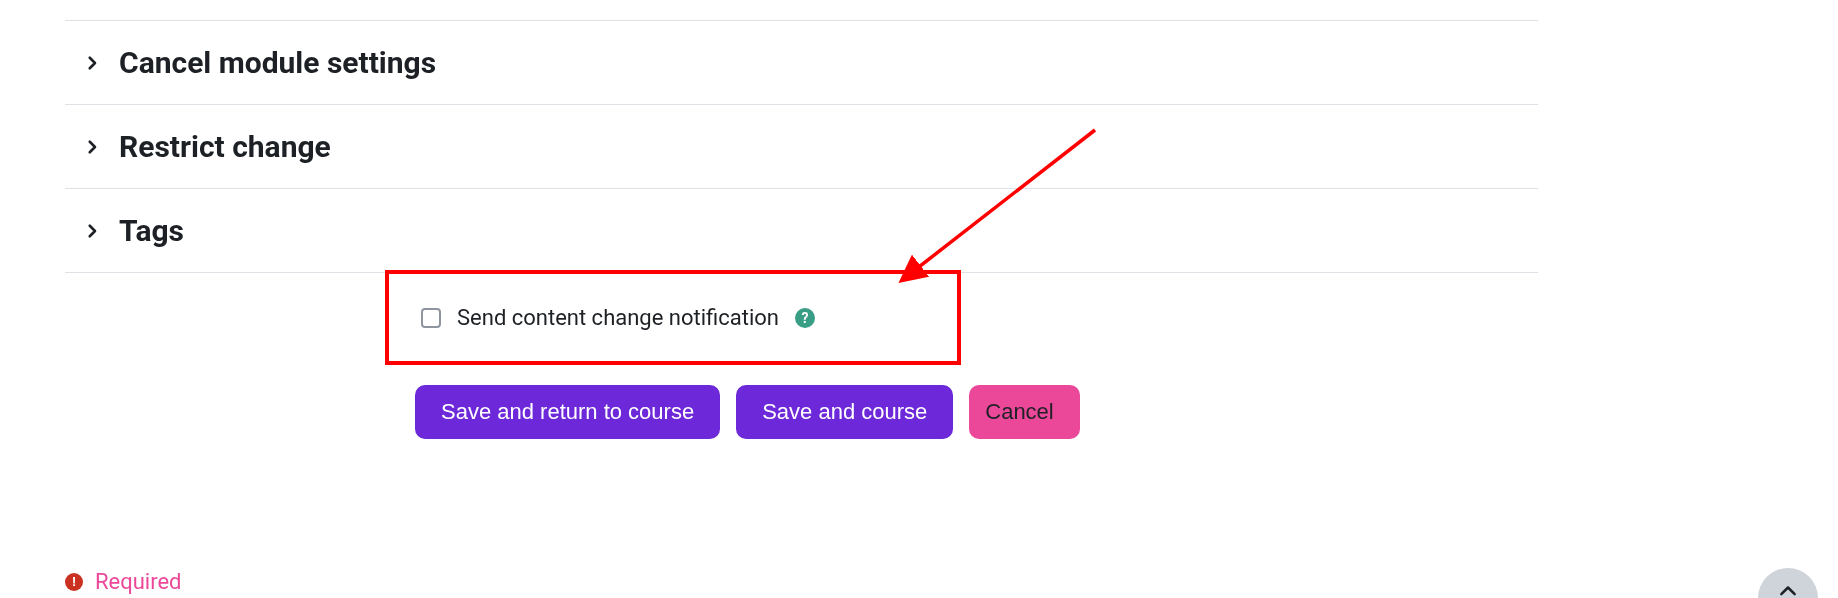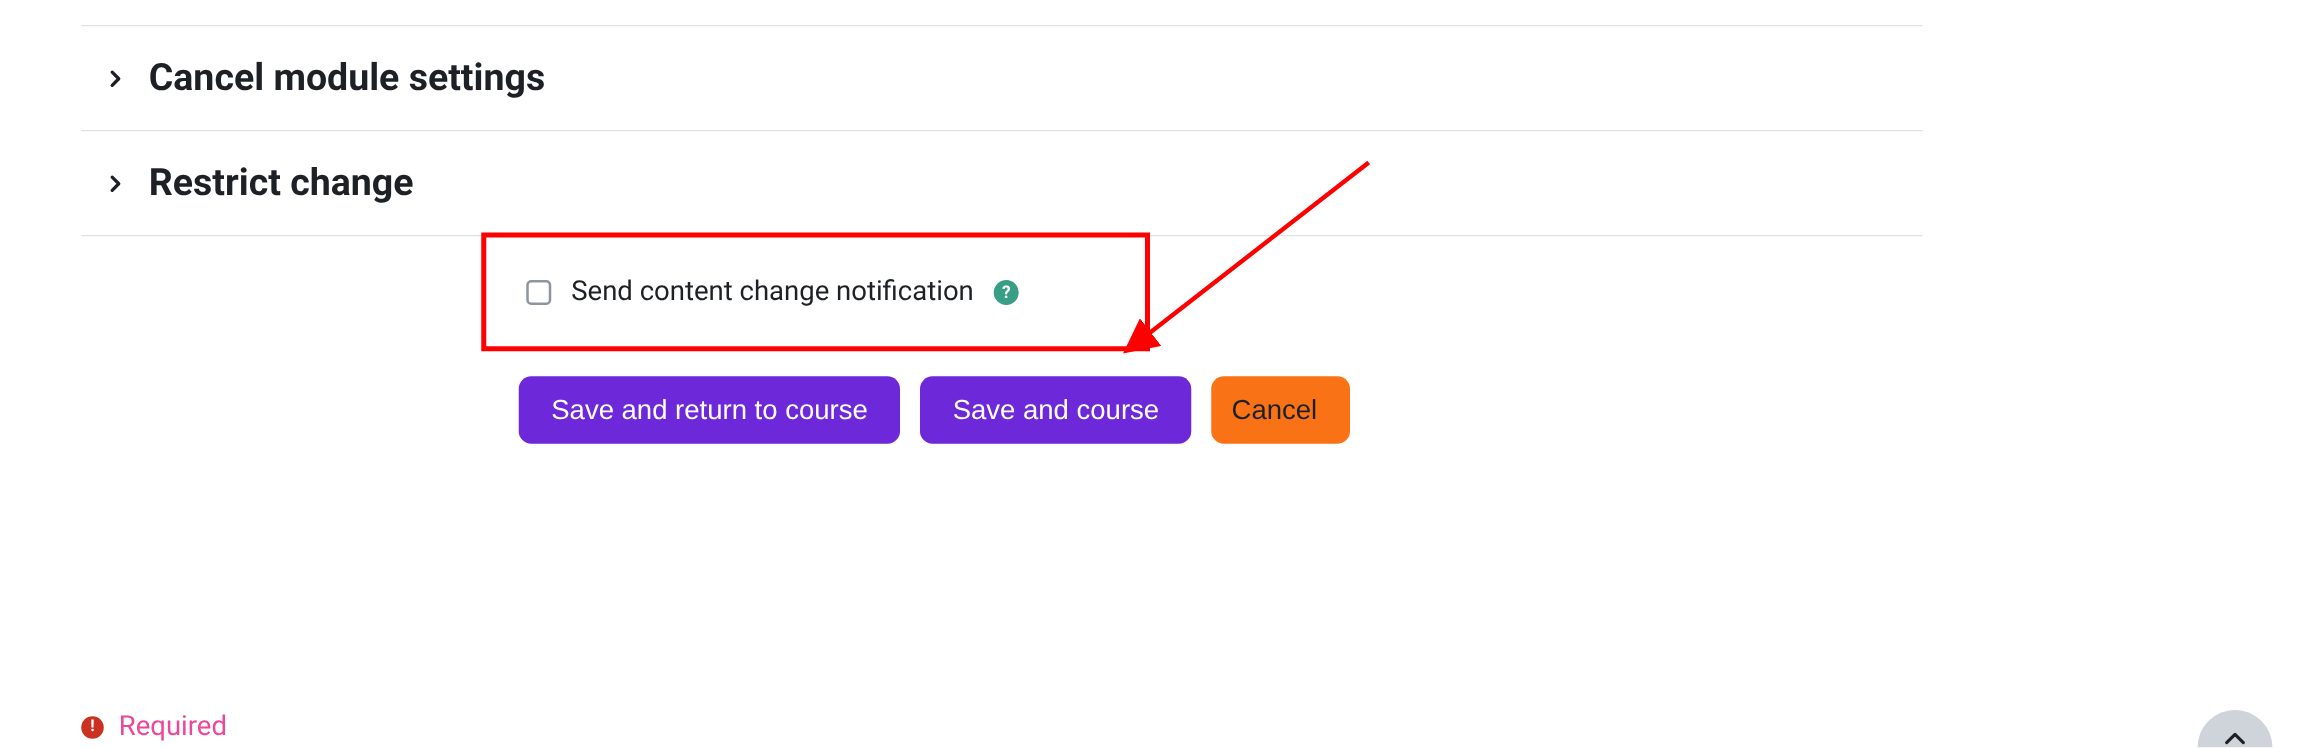--- a/index.html
+++ b/index.html
@@ -34,21 +34,21 @@
       width: 18px;
       height: 18px;
       flex-shrink: 0;
     }
     .after-sections {
       border-top: 1px solid #dee2e6;
     }
     .checkbox-highlight-box {
       margin-left: 320px;
       margin-top: -3px;
-      width: 535px;
+      width: 576px;
       height: 95px;
       border: 4px solid #ff0000;
       display: flex;
       align-items: center;
       padding-left: 32px;
       gap: 16px;
       position: relative;
     }
     .checkbox-input {
       width: 20px;
@@ -95,21 +95,21 @@
       border: none;
       cursor: pointer;
       font-weight: 400;
       line-height: 1.2;
     }
     .btn-primary {
       background: #6d28d9;
       color: #fff;
     }
     .btn-secondary {
-      background: #f97316;
+      background: #ec4899;
       color: #1d2125;
       padding-left: 16px;
     }
     .required-row {
       position: absolute;
       left: 65px;
       bottom: 4px;
       display: flex;
       align-items: center;
       gap: 12px;
@@ -164,20 +164,26 @@
     <span class="section-title">Cancel module settings</span>
   </div>
 
   <div class="section-row">
     <svg class="chevron" viewBox="0 0 24 24" fill="none" stroke="#1d2125" stroke-width="3.5" stroke-linecap="round" stroke-linejoin="round">
       <polyline points="9 5 16 12 9 19"></polyline>
     </svg>
     <span class="section-title">Restrict change</span>
   </div>
 
+  <div class="section-row">
+    <svg class="chevron" viewBox="0 0 24 24" fill="none" stroke="#1d2125" stroke-width="3.5" stroke-linecap="round" stroke-linejoin="round">
+      <polyline points="9 5 16 12 9 19"></polyline>
+    </svg>
+    <span class="section-title">Tags</span>
+  </div>
 
   <div class="after-sections">
     <div class="checkbox-highlight-box">
       <div class="checkbox-input"></div>
       <span class="checkbox-label">Send content change notification</span>
       <span class="help-icon">?</span>
     </div>
 
     <div class="button-row">
       <button class="btn btn-primary">Save and return to course</button>

